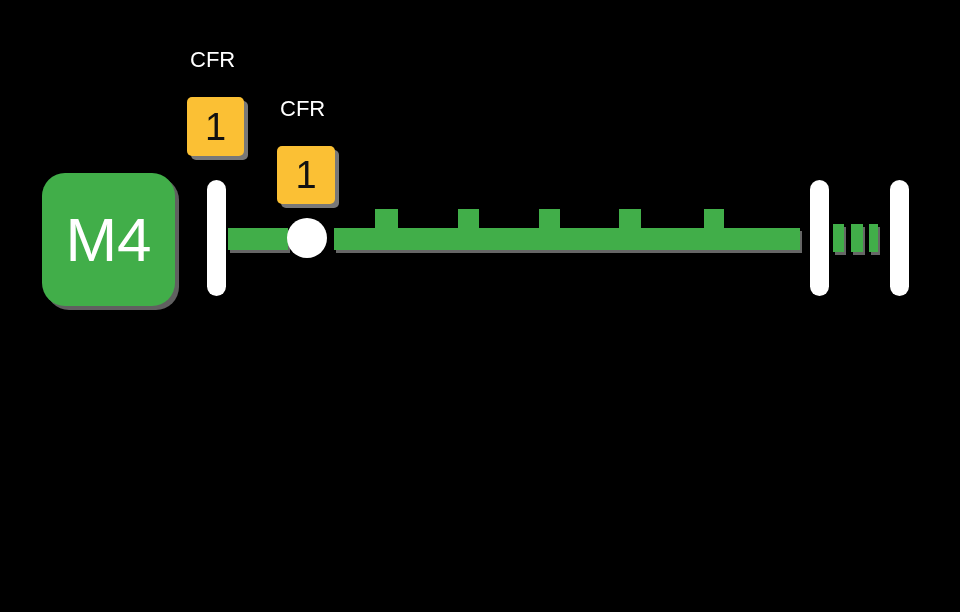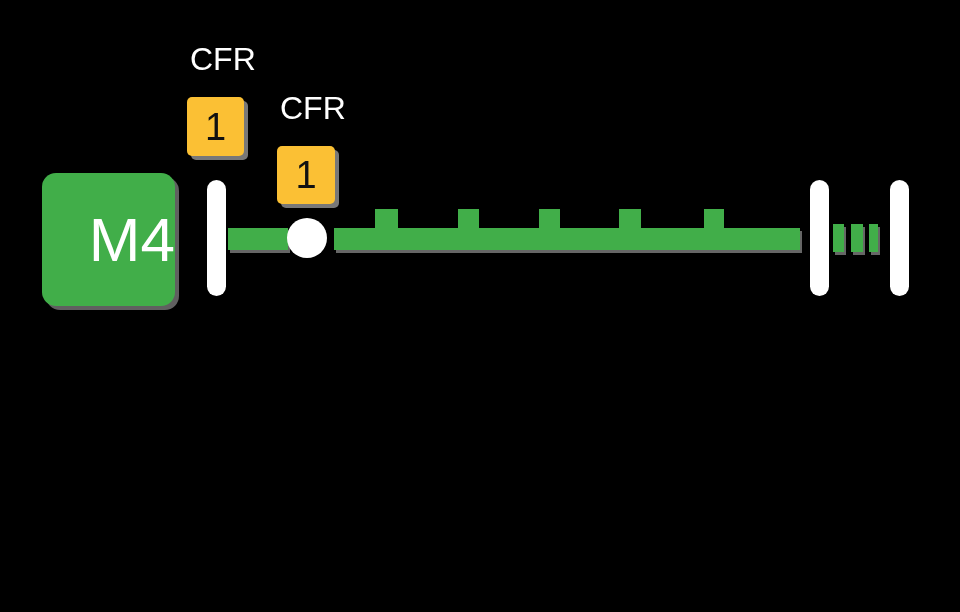--- a/index.html
+++ b/index.html
@@ -21,25 +21,25 @@
   
   .abs { position: absolute; }
 
   
   .module-tile {
     left: 42px;
     top: 173px;
     width: 133px;
     height: 133px;
     background: #41AE49;
-    border-radius: 14px;
+    border-radius: 23px;
     box-shadow: 4px 4px 0 0 rgba(128,128,128,0.75);
     display: flex;
     align-items: center;
-    justify-content: flex-end;
+    justify-content: center;
   }
   .module-tile-label {
     color: #FFFFFF;
     font-size: 62px;
     line-height: 62px;
     font-weight: 400;
     letter-spacing: 0px;
     font-family: "Liberation Sans", sans-serif;
     user-select: none;
   }
@@ -61,21 +61,21 @@
 
   
   .node-circle {
     background: #FFFFFF;
     border-radius: 50%;
   }
 
   
   .cfr-label {
     color: #FFFFFF;
-    font-size: 32px;
+    font-size: 22px;
     line-height: 27px;
     font-family: "Liberation Sans", sans-serif;
     white-space: nowrap;
     user-select: none;
   }
 
   
   .count-badge {
     background: #FBC034;
     border-radius: 5px;

